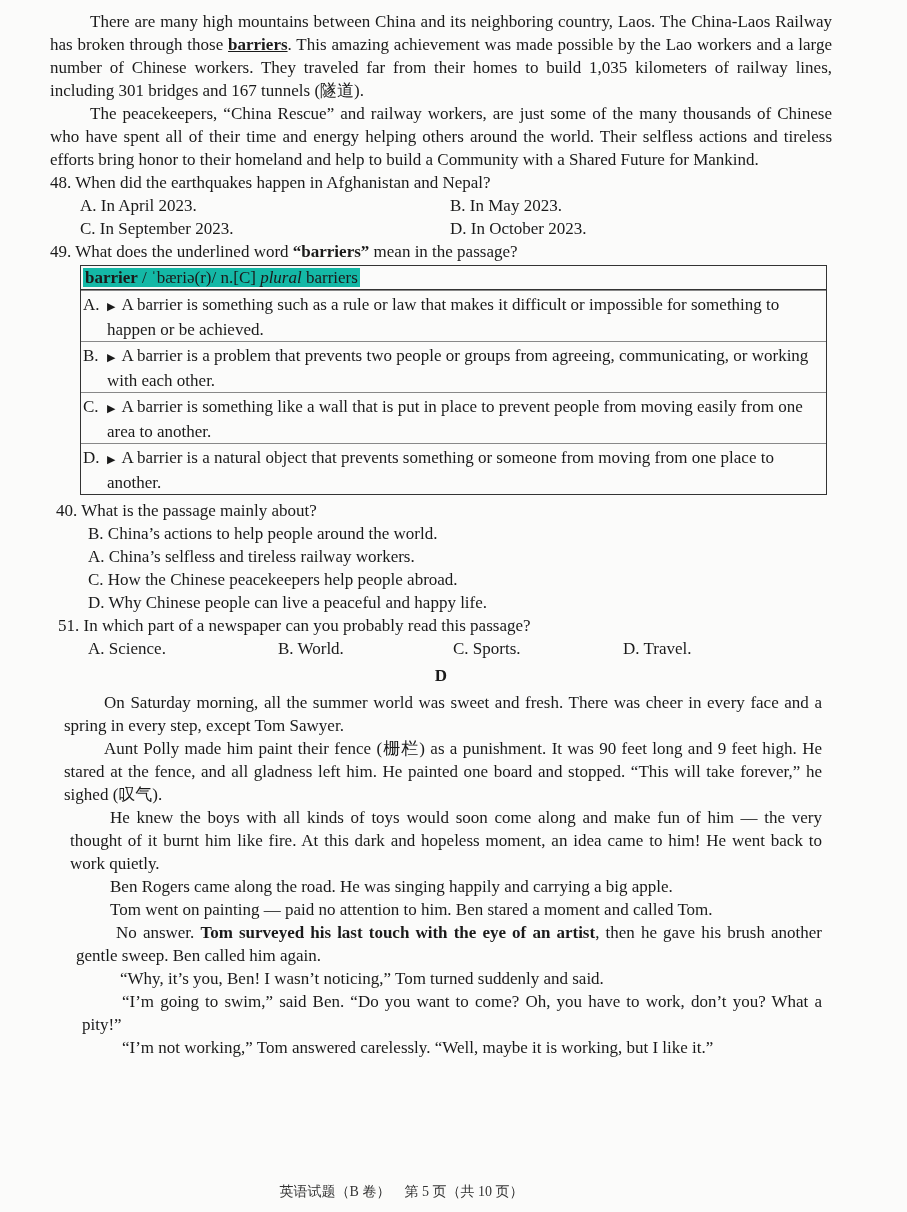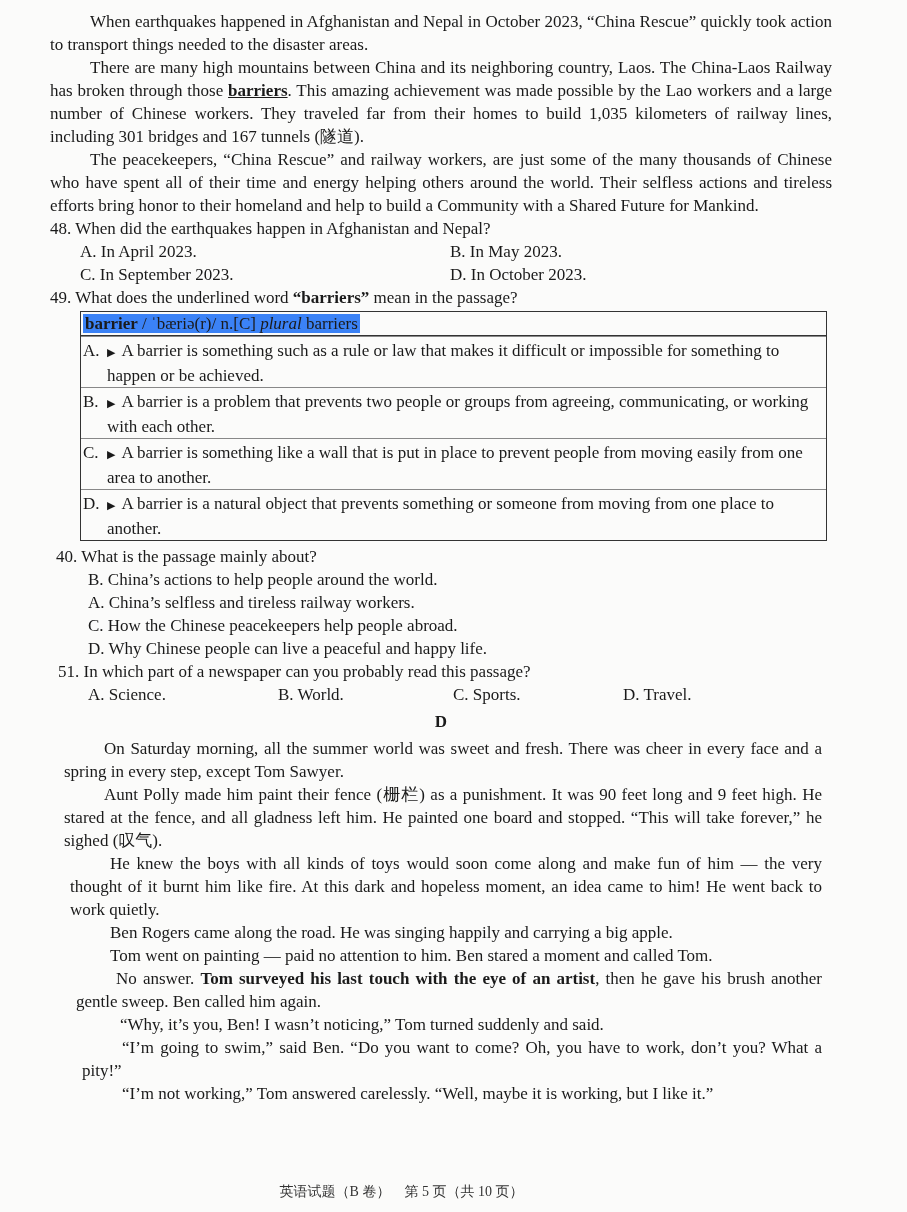--- a/index.html
+++ b/index.html
@@ -11,40 +11,39 @@
   .page { position: absolute; left: 50px; top: 10px; width: 782px; }
   p { margin: 0; text-align: justify; }
   .indent { text-indent: 40px; }
   .heading { font-weight: bold; }
   .q { margin: 0; }
   .opts2 { display: grid; grid-template-columns: 370px 370px; padding-left: 30px; }
   .opts1 { padding-left: 38px; }
   .opts4 { display: grid; grid-template-columns: 190px 175px 170px 170px; padding-left: 38px; }
   .dict { margin: 2px 0 4px 30px; border: 1.5px solid #333; width: 745px; }
   .dict-head { border-bottom: 1.5px solid #333; padding: 0 0 0 2px; }
-  .dict-head span.hl { background: #3b82f6; padding: 0 2px; }
+  .dict-head span.hl { background: #14b8a6; padding: 0 2px; }
   .dict-item { display: flex; border-top: 1px solid #888; padding: 2px 4px 0 2px; }
   .dict-item:first-of-type { border-top: none; }
   .dict-letter { width: 24px; flex: none; }
   .dict-text { flex: 1; }
   .tri { font-size: 11px; margin-right: 6px; }
   .section-letter { text-align: center; font-weight: bold; margin: 4px 0; }
   .story p { padding-left: 14px; padding-right: 10px; }
   .story .indent { text-indent: 40px; }
   .story .dialog { text-indent: 40px; }
   .bold { font-weight: bold; }
   .footer { position: absolute; top: 1180px; left: 0; width: 803px; text-align: center; font-size: 14px; color: #333; }
   .underline { text-decoration: underline; font-weight: bold; }
 </style>
 </head>
 <body>
 
 <div class="page">
 
-  <p class="indent">When earthquakes happened in Afghanistan and Nepal in October 2023, “China Rescue” quickly took action to transport things needed to the disaster areas.</p>
   <p class="indent"><span>There are many high mountains between China and its neighboring country, Laos. The China-Laos Railway has broken through those </span><span class="underline">barriers</span><span>. This amazing achievement was made possible by the Lao workers and a large number of Chinese workers. They traveled far from their homes to build 1,035 kilometers of railway lines, including 301 bridges and 167 tunnels (隧道).</span></p>
   <p class="indent">The peacekeepers, “China Rescue” and railway workers, are just some of the many thousands of Chinese who have spent all of their time and energy helping others around the world. Their selfless actions and tireless efforts bring honor to their homeland and help to build a Community with a Shared Future for Mankind.</p>
 
   <div>
     <p class="q">48. When did the earthquakes happen in Afghanistan and Nepal?</p>
     <div class="opts2">
       <span>A. In April 2023.</span>
       <span>B. In May 2023.</span>
       <span>C. In September 2023.</span>
       <span>D. In October 2023.</span>

